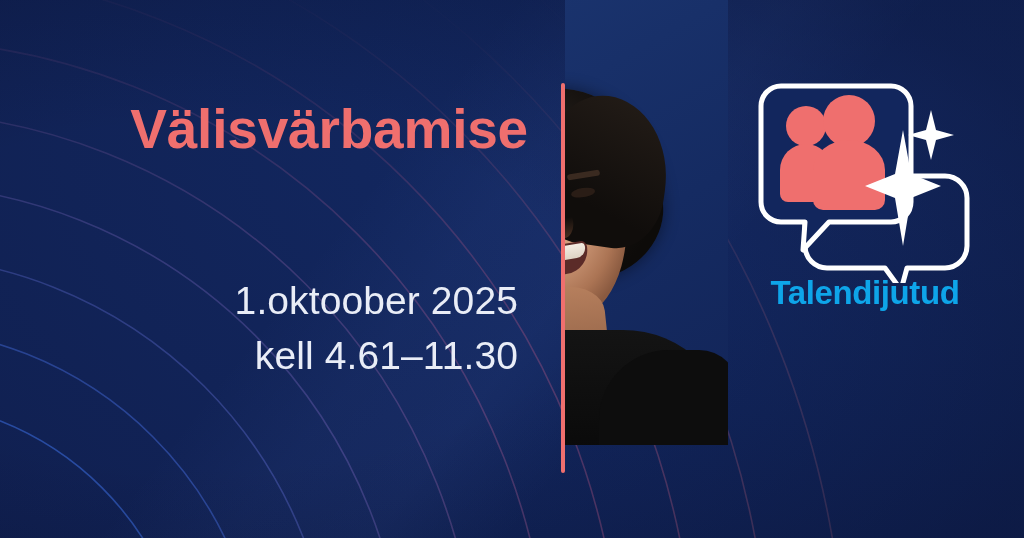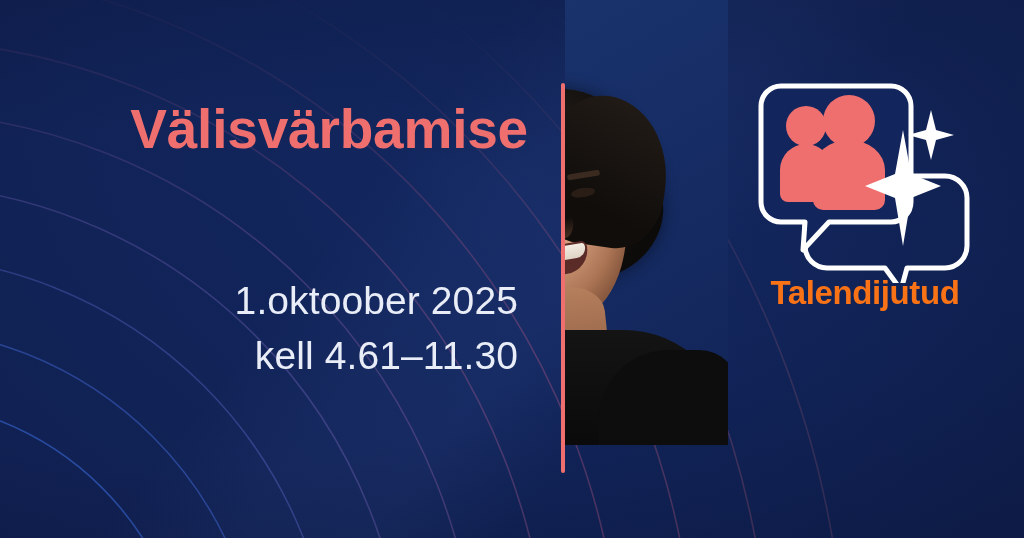--- a/index.html
+++ b/index.html
@@ -212,21 +212,21 @@
     top: 78px;
     width: 240px;
     height: 240px;
   }
   .logo-mark { position: absolute; left: 0; top: 0; width: 240px; height: 205px; }
   .logo-word {
     position: absolute;
     left: 0; top: 196px;
     width: 240px;
     text-align: center;
-    color: #f97316;
+    color: #0ea5e9;
     font-size: 33px;
     font-weight: bold;
     letter-spacing: -0.4px;
   }
 </style>
 </head>
 <body>
 
 <div id="poster">
 

